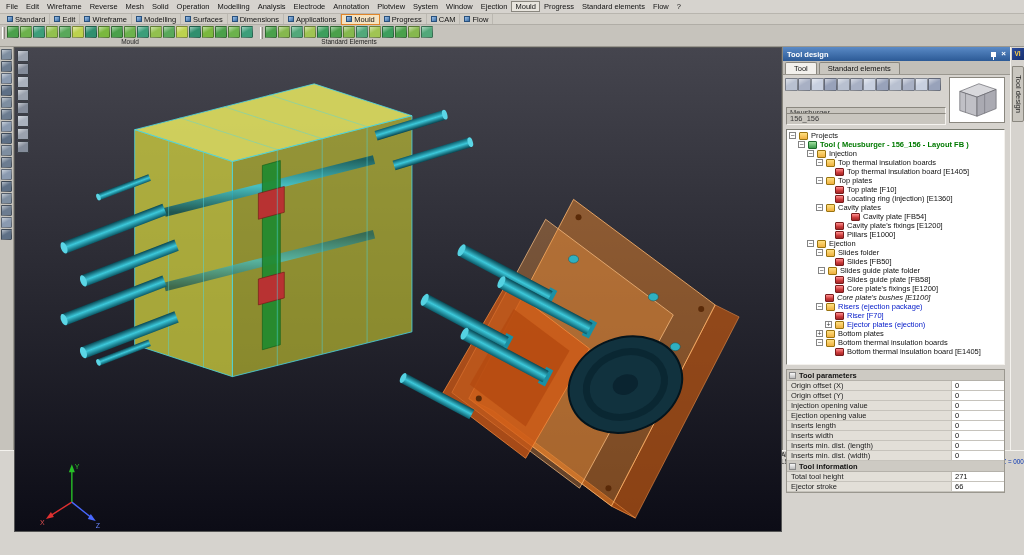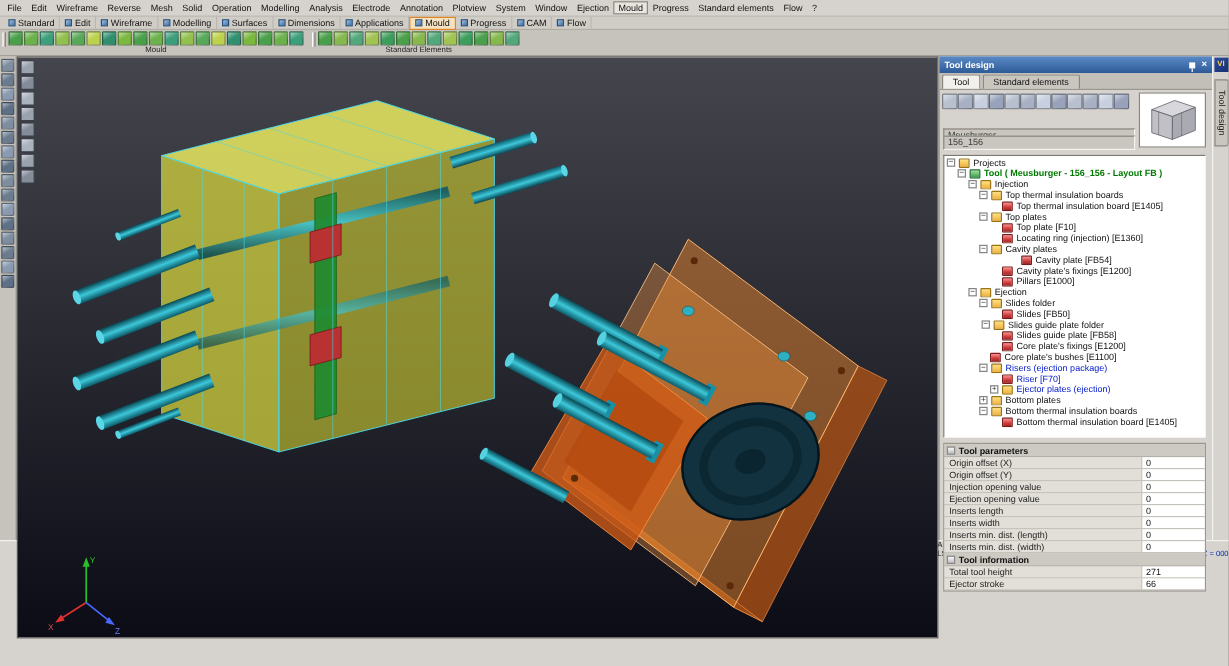--- a/index.html
+++ b/index.html
@@ -515,21 +515,21 @@
           <div class="trow" style="padding-left: 38px;">
             <span class="texp empty"></span>
             <span class="ticon part"></span>
             <span class="tlabel ">Slides guide plate [FB58]</span>
           </div>
           <div class="trow" style="padding-left: 38px;">
             <span class="texp empty"></span>
             <span class="ticon part"></span>
             <span class="tlabel ">Core plate's fixings [E1200]</span>
           </div>
-          <div class="trow" style="padding-left: 28px;">
+          <div class="trow" style="padding-left: 28px; font-style: italic;">
             <span class="texp empty"></span>
             <span class="ticon part"></span>
             <span class="tlabel ">Core plate's bushes [E1100]</span>
           </div>
           <div class="trow" style="padding-left: 29px;">
             <span class="texp">−</span>
             <span class="ticon folder"></span>
             <span class="tlabel blue">Risers (ejection package)</span>
           </div>
           <div class="trow" style="padding-left: 38px;">

